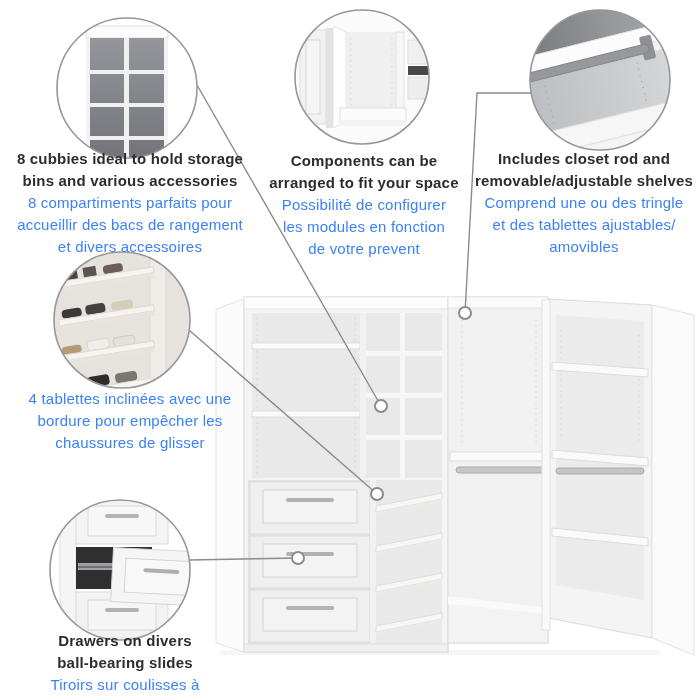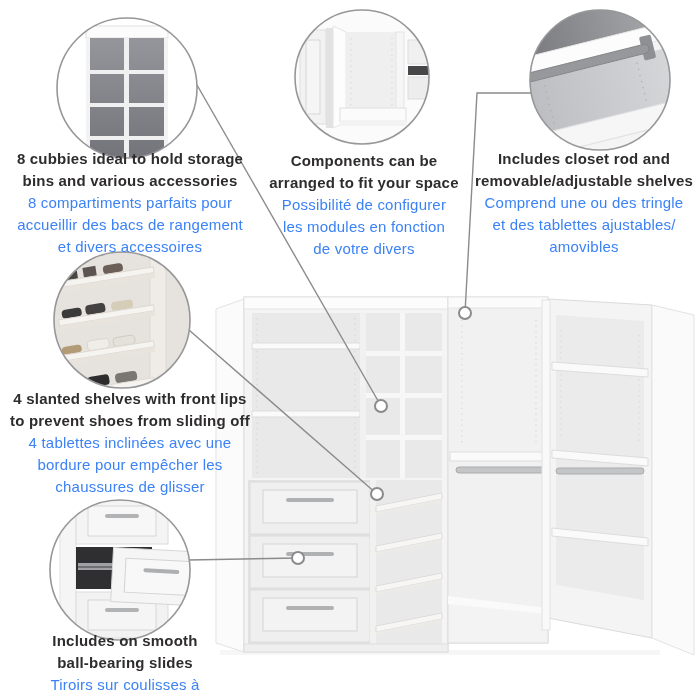--- a/index.html
+++ b/index.html
@@ -287,39 +287,37 @@
     <div class="fr">8 compartiments parfaits pour
 accueillir des bacs de rangement
 et divers accessoires</div>
   </div>
 
   <div class="ann" id="ann-components">
     <div class="en">Components can be
 arranged to fit your space</div>
     <div class="fr">Possibilité de configurer
 les modules en fonction
-de votre divers</div>
+de votre prevent</div>
   </div>
 
   <div class="ann" id="ann-rod">
     <div class="en">Includes closet rod and
 removable/adjustable shelves</div>
     <div class="fr">Comprend une ou des tringle
 et des tablettes ajustables/
 amovibles</div>
   </div>
 
   <div class="ann" id="ann-shoes">
-    <div class="en">4 slanted shelves with front lips
-to prevent shoes from sliding off</div>
     <div class="fr">4 tablettes inclinées avec une
 bordure pour empêcher les
 chaussures de glisser</div>
   </div>
 
   <div class="ann" id="ann-drawers">
-    <div class="en">Includes on smooth
+    <div class="en">Drawers on divers
 ball-bearing slides</div>
     <div class="fr">Tiroirs sur coulisses à
 roulement à billes fluides</div>
   </div>
 
 </div>
 
 </body></html>

